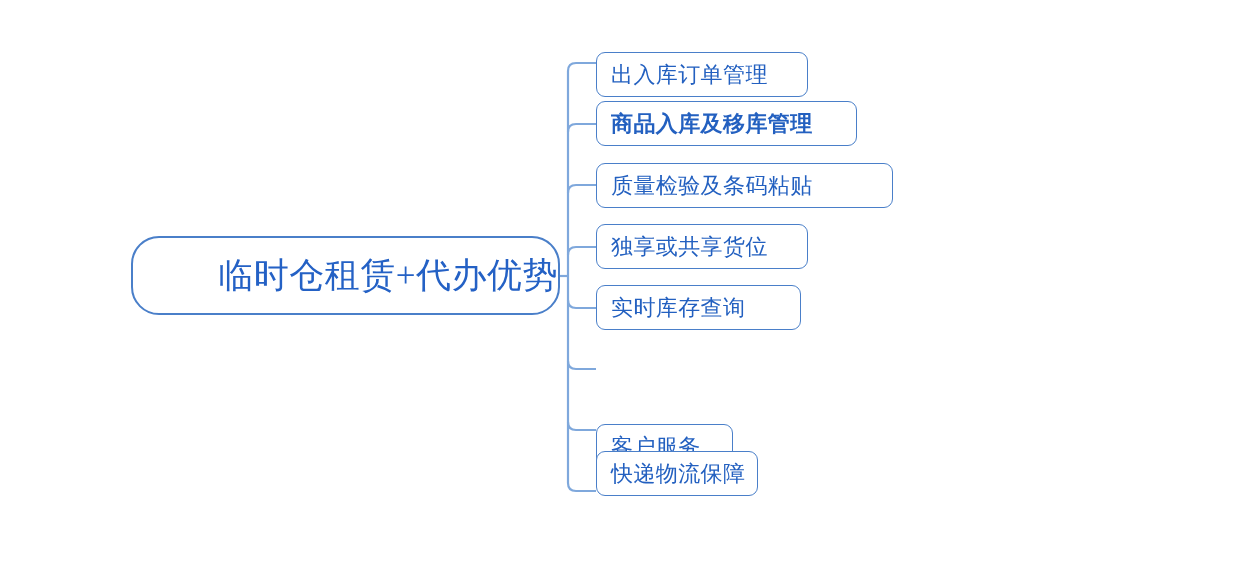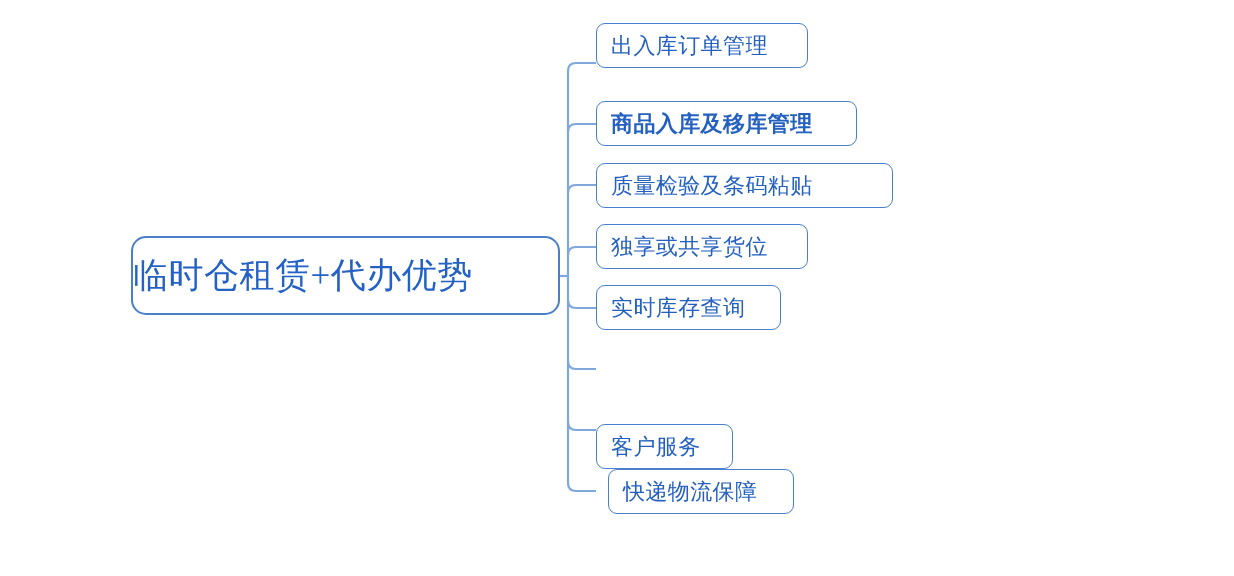--- a/index.html
+++ b/index.html
@@ -32,22 +32,22 @@
     align-items: center;
     background: #ffffff;
     white-space: nowrap;
   }
   .root-node {
     left: 131px;
     top: 236px;
     width: 429px;
     height: 79px;
     border: 2px solid #4a7fc9;
-    border-radius: 15px;
-    justify-content: flex-start;
+    border-radius: 28px;
+    justify-content: flex-end;
   }
   .root-node .label {
     color: #2461c5;
     font-size: 35px;
     line-height: 1;
     letter-spacing: 0.5px;
   }
   .child-node {
     left: 596px;
     height: 45px;
@@ -56,28 +56,28 @@
     padding-left: 14px;
     padding-right: 14px;
     justify-content: flex-start;
   }
   .child-node .label {
     color: #2360c0;
     font-size: 22px;
     line-height: 1;
     letter-spacing: 0.4px;
   }
-  .n0 { top: 23px;  width: 212px; }
+  .n0 { top: 52px;  width: 212px; }
   .n1 { top: 101px; width: 261px; font-weight: bold; }
   .n2 { top: 163px; width: 297px; }
   .n3 { top: 224px; width: 212px; text-align: right; }
-  .n4 { top: 285px; width: 185px; }
+  .n4 { top: 285px; width: 205px; }
   .n5 { top: 347px; width: 161px; }
   .n6 { top: 424px; width: 137px; }
-  .n7 { top: 469px; width: 186px; margin-left: 12px; }
+  .n7 { top: 451px; width: 162px; }
 </style>
 </head>
 <body>
 
 <div id="canvas">
 
   <svg id="connectors" viewBox="0 0 1234 576" width="1234" height="576" xmlns="http://www.w3.org/2000/svg">
 
     <path d="M 560 276 L 568 276" fill="none" stroke="#7fa8dc" stroke-width="2.2"></path>
 

